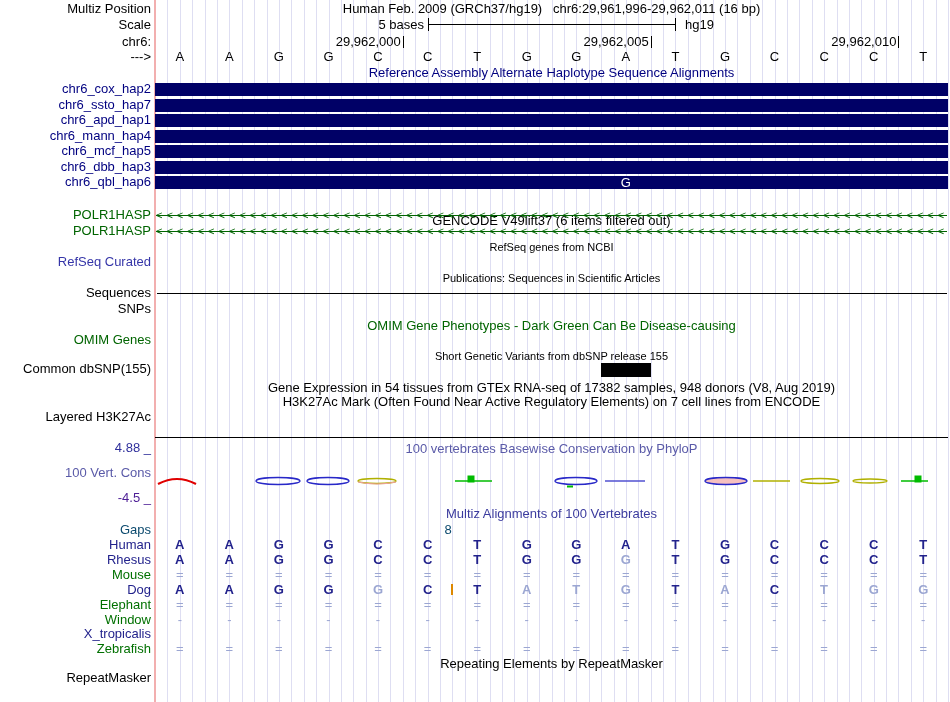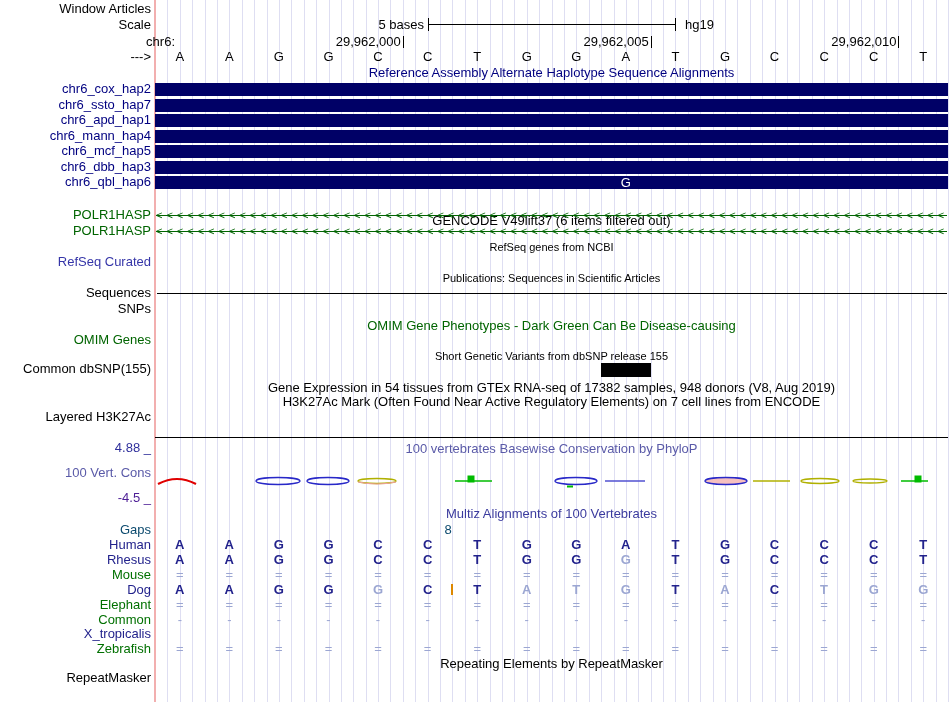--- a/index.html
+++ b/index.html
@@ -108,30 +108,34 @@
     <div class="gridline" style="left: 241.7px;"></div>
     <div class="gridline" style="left: 229.3px;"></div>
     <div class="gridline" style="left: 217px;"></div>
     <div class="gridline" style="left: 204.6px;"></div>
     <div class="gridline" style="left: 192.2px;"></div>
     <div class="gridline" style="left: 179.8px;"></div>
     <div class="gridline" style="left: 167.4px;"></div>
 
   <div id="pink-line"></div>
 
-  <div class="label" style="top:2px;">Window Articles</div>
+  <div class="title" style="top:2px;">
+    <span>Human Feb. 2009 (GRCh37/hg19)</span>&nbsp;&nbsp;
+    <span>chr6:29,961,996-29,962,011 (16 bp)</span>
+  </div>
+  <div class="label" style="top:2px;">Multiz Position</div>
 
   <div class="label" style="top:18px;">Scale</div>
   <div class="coord-text" style="top:18px;right:526px;">5 bases</div>
   <div id="ruler-line"></div>
   <div class="ruler-end" style="left:428px;"></div>
   <div class="ruler-end" style="left:675px;"></div>
   <div class="coord-text" style="top:18px;left:685px;">hg19</div>
 
-  <div class="label" style="top:35px;padding-left:24px;">chr6:</div>
+  <div class="label" style="top:35px;">chr6:</div>
 
   <div class="label" style="top:50px;">---&gt;</div>
 
   <div class="title c-barnavy" style="top:66px;">Reference Assembly Alternate Haplotype Sequence Alignments</div>
 
   <div class="title" style="top:192px;margin-top:22px;">GENCODE V49lift37 (6 items filtered out)</div>
   <div class="label c-dkgreen" style="top:208px;">POLR1HASP</div>
   <div class="label c-dkgreen" style="top:224px;">POLR1HASP</div>
 
   <div class="title small" style="top:241px;">RefSeq genes from NCBI</div>
@@ -303,21 +307,21 @@
     <div class="mz-letter light sym" style="top: 598px; left: 467.2px;">=</div>
     <div class="mz-letter light sym" style="top: 598px; left: 516.7px;">=</div>
     <div class="mz-letter light sym" style="top: 598px; left: 566.3px;">=</div>
     <div class="mz-letter light sym" style="top: 598px; left: 615.8px;">=</div>
     <div class="mz-letter light sym" style="top: 598px; left: 665.4px;">=</div>
     <div class="mz-letter light sym" style="top: 598px; left: 715px;">=</div>
     <div class="mz-letter light sym" style="top: 598px; left: 764.5px;">=</div>
     <div class="mz-letter light sym" style="top: 598px; left: 814.1px;">=</div>
     <div class="mz-letter light sym" style="top: 598px; left: 863.7px;">=</div>
     <div class="mz-letter light sym" style="top: 598px; left: 913.2px;">=</div>
-    <div class="label c-green" style="top: 613px;">Common</div>
+    <div class="label c-green" style="top: 613px;">Window</div>
     <div class="mz-letter light sym" style="top: 613px; left: 169.8px;">-</div>
     <div class="mz-letter light sym" style="top: 613px; left: 219.3px;">-</div>
     <div class="mz-letter light sym" style="top: 613px; left: 268.9px;">-</div>
     <div class="mz-letter light sym" style="top: 613px; left: 318.5px;">-</div>
     <div class="mz-letter light sym" style="top: 613px; left: 368px;">-</div>
     <div class="mz-letter light sym" style="top: 613px; left: 417.6px;">-</div>
     <div class="mz-letter light sym" style="top: 613px; left: 467.2px;">-</div>
     <div class="mz-letter light sym" style="top: 613px; left: 516.7px;">-</div>
     <div class="mz-letter light sym" style="top: 613px; left: 566.3px;">-</div>
     <div class="mz-letter light sym" style="top: 613px; left: 615.8px;">-</div>

